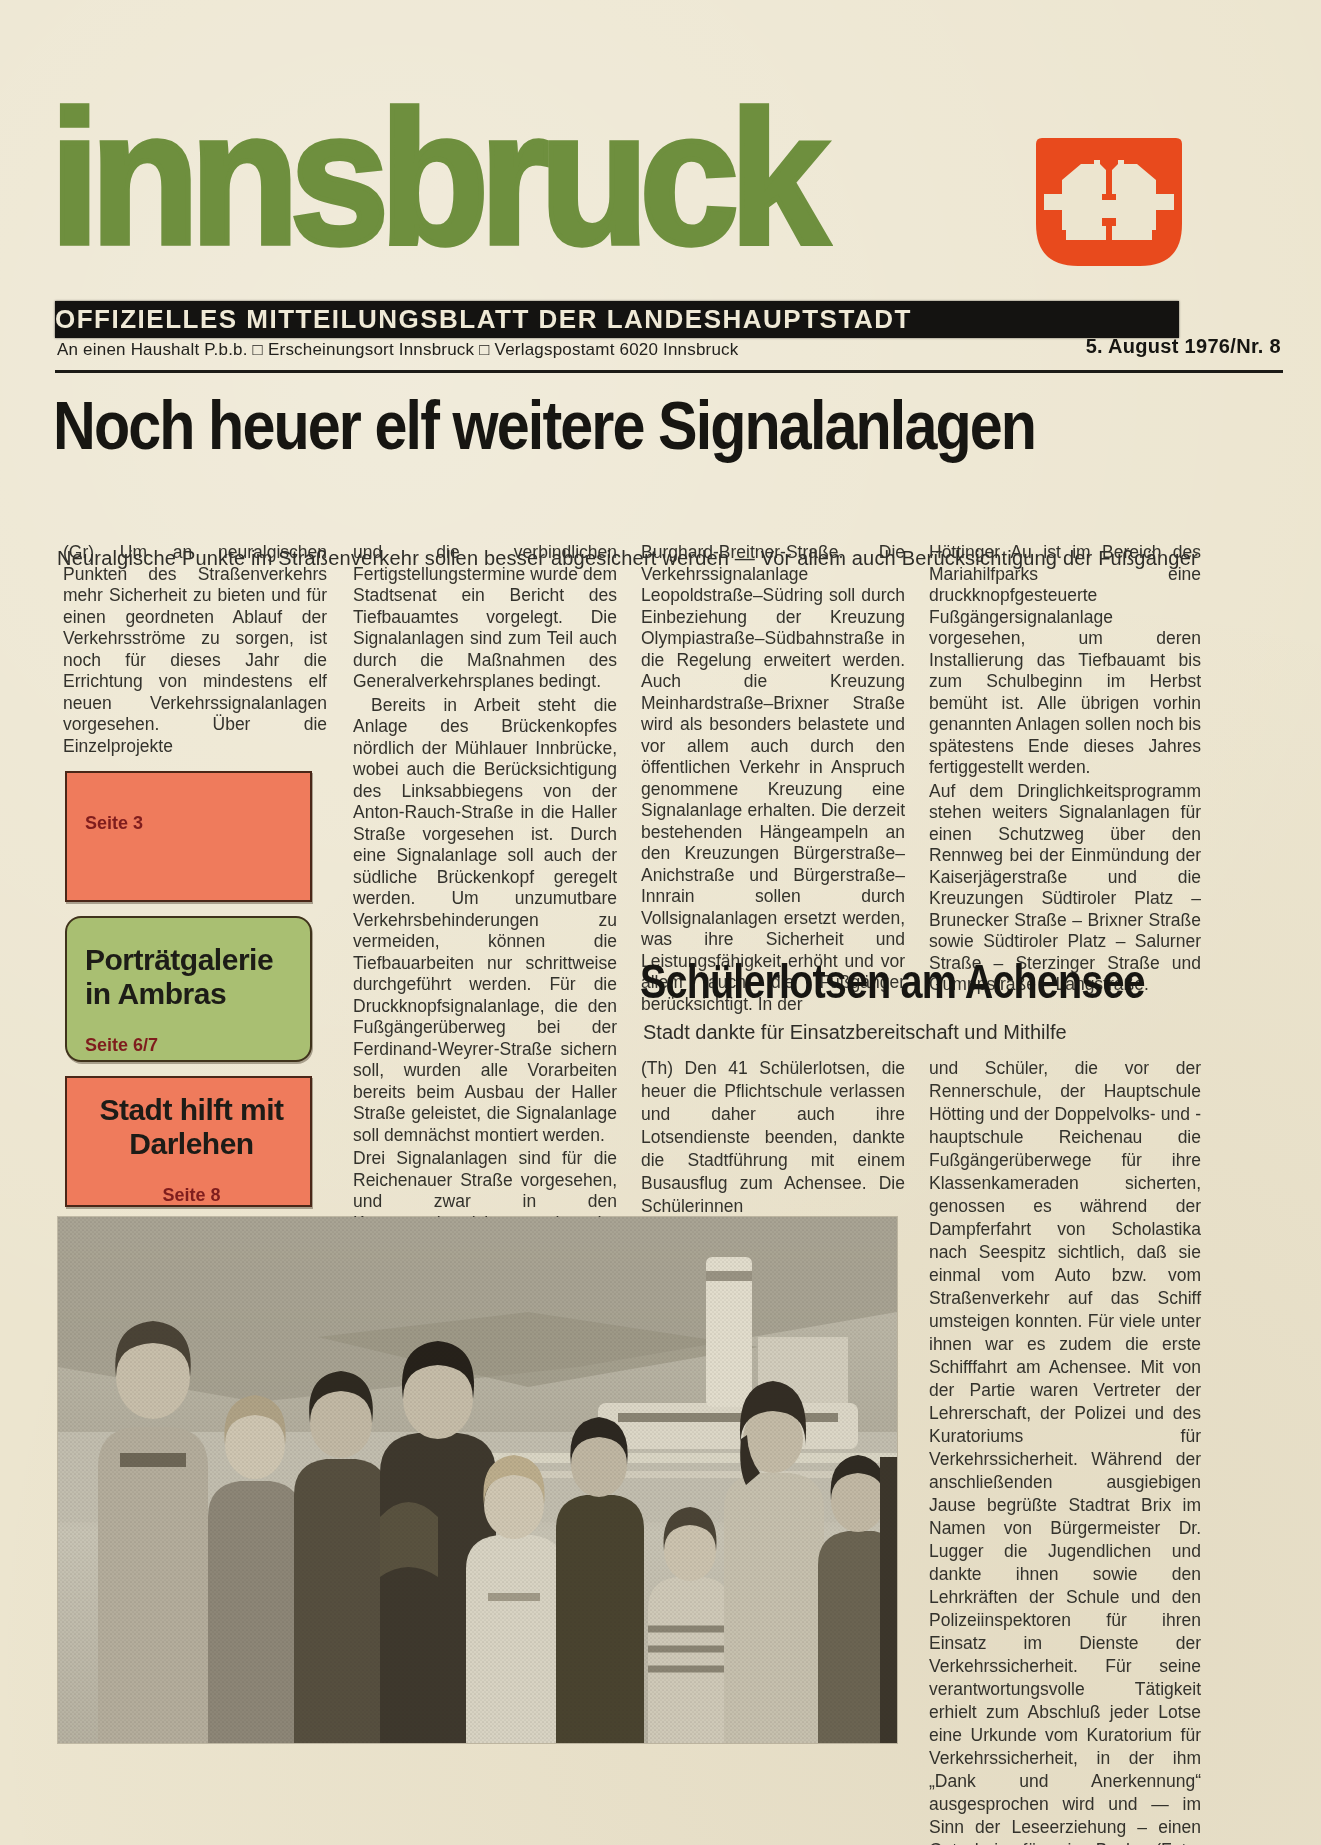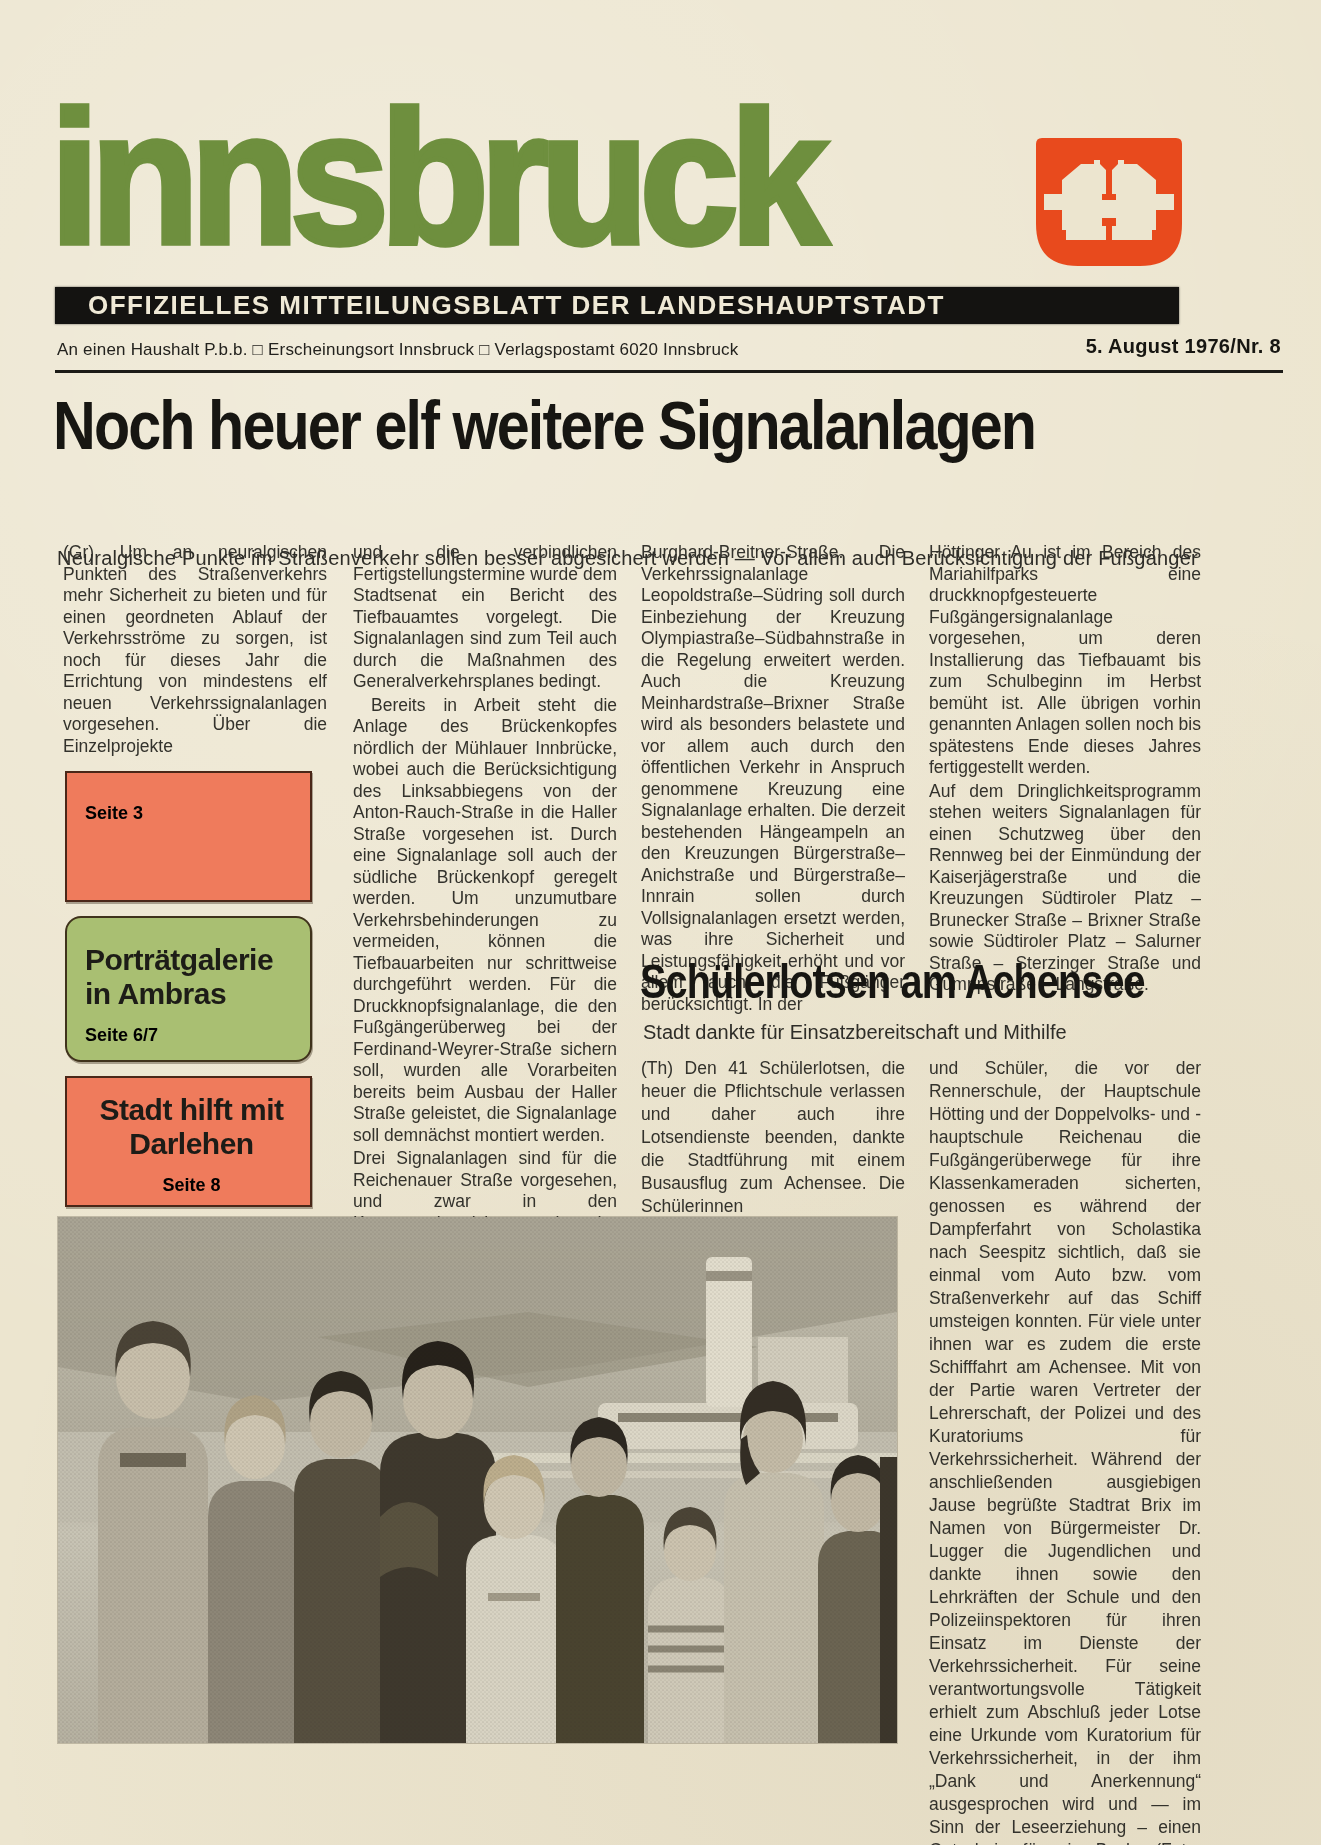--- a/index.html
+++ b/index.html
@@ -14,23 +14,23 @@
   }
   .abs{position:absolute;}
   
   .logo-text{
     left:50px; top:84px; margin:0; font-size:178px; line-height:1; font-weight:bold;
     letter-spacing:-9px; color:#6e8f3e; -webkit-text-stroke:5px #6e8f3e;
     transform:scaleY(1.06); transform-origin:left top; white-space:nowrap;
   }
   .citylogo{left:1036px; top:138px;}
   .banner{
-    left:55px; top:287px; width:1124px; height:37px; background:#141311;
+    left:55px; top:301px; width:1124px; height:37px; background:#141311;
     color:#efe9d6; font-weight:bold; font-size:26px; line-height:37px;
-    letter-spacing:1.5px; padding-left:33px; box-sizing:border-box; white-space:nowrap;
+    letter-spacing:1.5px; box-sizing:border-box; white-space:nowrap;
     box-shadow:0 0 2px rgba(0,0,0,.6);
   }
   .imprint{left:57px; top:340px; font-size:17px; letter-spacing:.2px; color:#23221e;}
   .issue{right:40px; top:335px; font-size:20px; font-weight:bold; color:#171612; letter-spacing:.3px;}
   .toprule{left:55px; top:370px; width:1228px; height:3px; background:#1c1b17;}
   
   .headline1{
     left:53px; top:386px; margin:0; font-size:63px; font-weight:bold; color:#171612;
     letter-spacing:-2px; white-space:nowrap; transform:scaleX(.94) scaleY(1.08);
     transform-origin:left top;
@@ -45,21 +45,21 @@
   .c3{left:641px; top:542px;}
   .c4{left:929px; top:542px; width:272px;}
   
   .promo-box{
     position:relative; width:247px; margin:14px 0 0 2px; height:131px;
     border:2px solid rgba(45,25,12,.85); box-sizing:border-box;
     padding:15px 12px 0 18px; text-align:left; box-shadow:1px 2px 0 rgba(40,25,10,.35);
   }
   .promo-box.tall{height:146px; padding-top:25px;}
   .promo-box h3{margin:0; font-size:30px; line-height:1.12; font-weight:bold; color:#1d1c17; letter-spacing:-.5px;}
-  .promo-box .pagelabel{margin-top:15px; font-size:18px; font-weight:bold; color:#000000;}
+  .promo-box .pagelabel{margin-top:25px; font-size:18px; font-weight:bold; color:#7f1d1d;}
   
   .headline2{
     left:640px; top:955px; margin:0; font-size:45px; font-weight:bold; color:#171612;
     letter-spacing:-1px; white-space:nowrap; transform:scaleX(.88) scaleY(1.05); transform-origin:left top;
   }
   .subhead2{left:643px; top:1021px; width:560px; font-size:20px; color:#2e2d28;}
   .a2c1{left:641px; top:1057px; line-height:23px;}
   .a2c2{left:929px; top:1057px; width:272px; line-height:23px;}
   
   .photo{left:58px; top:1217px; width:839px; height:526px; box-shadow:0 0 0 1px rgba(60,50,35,.25);}

